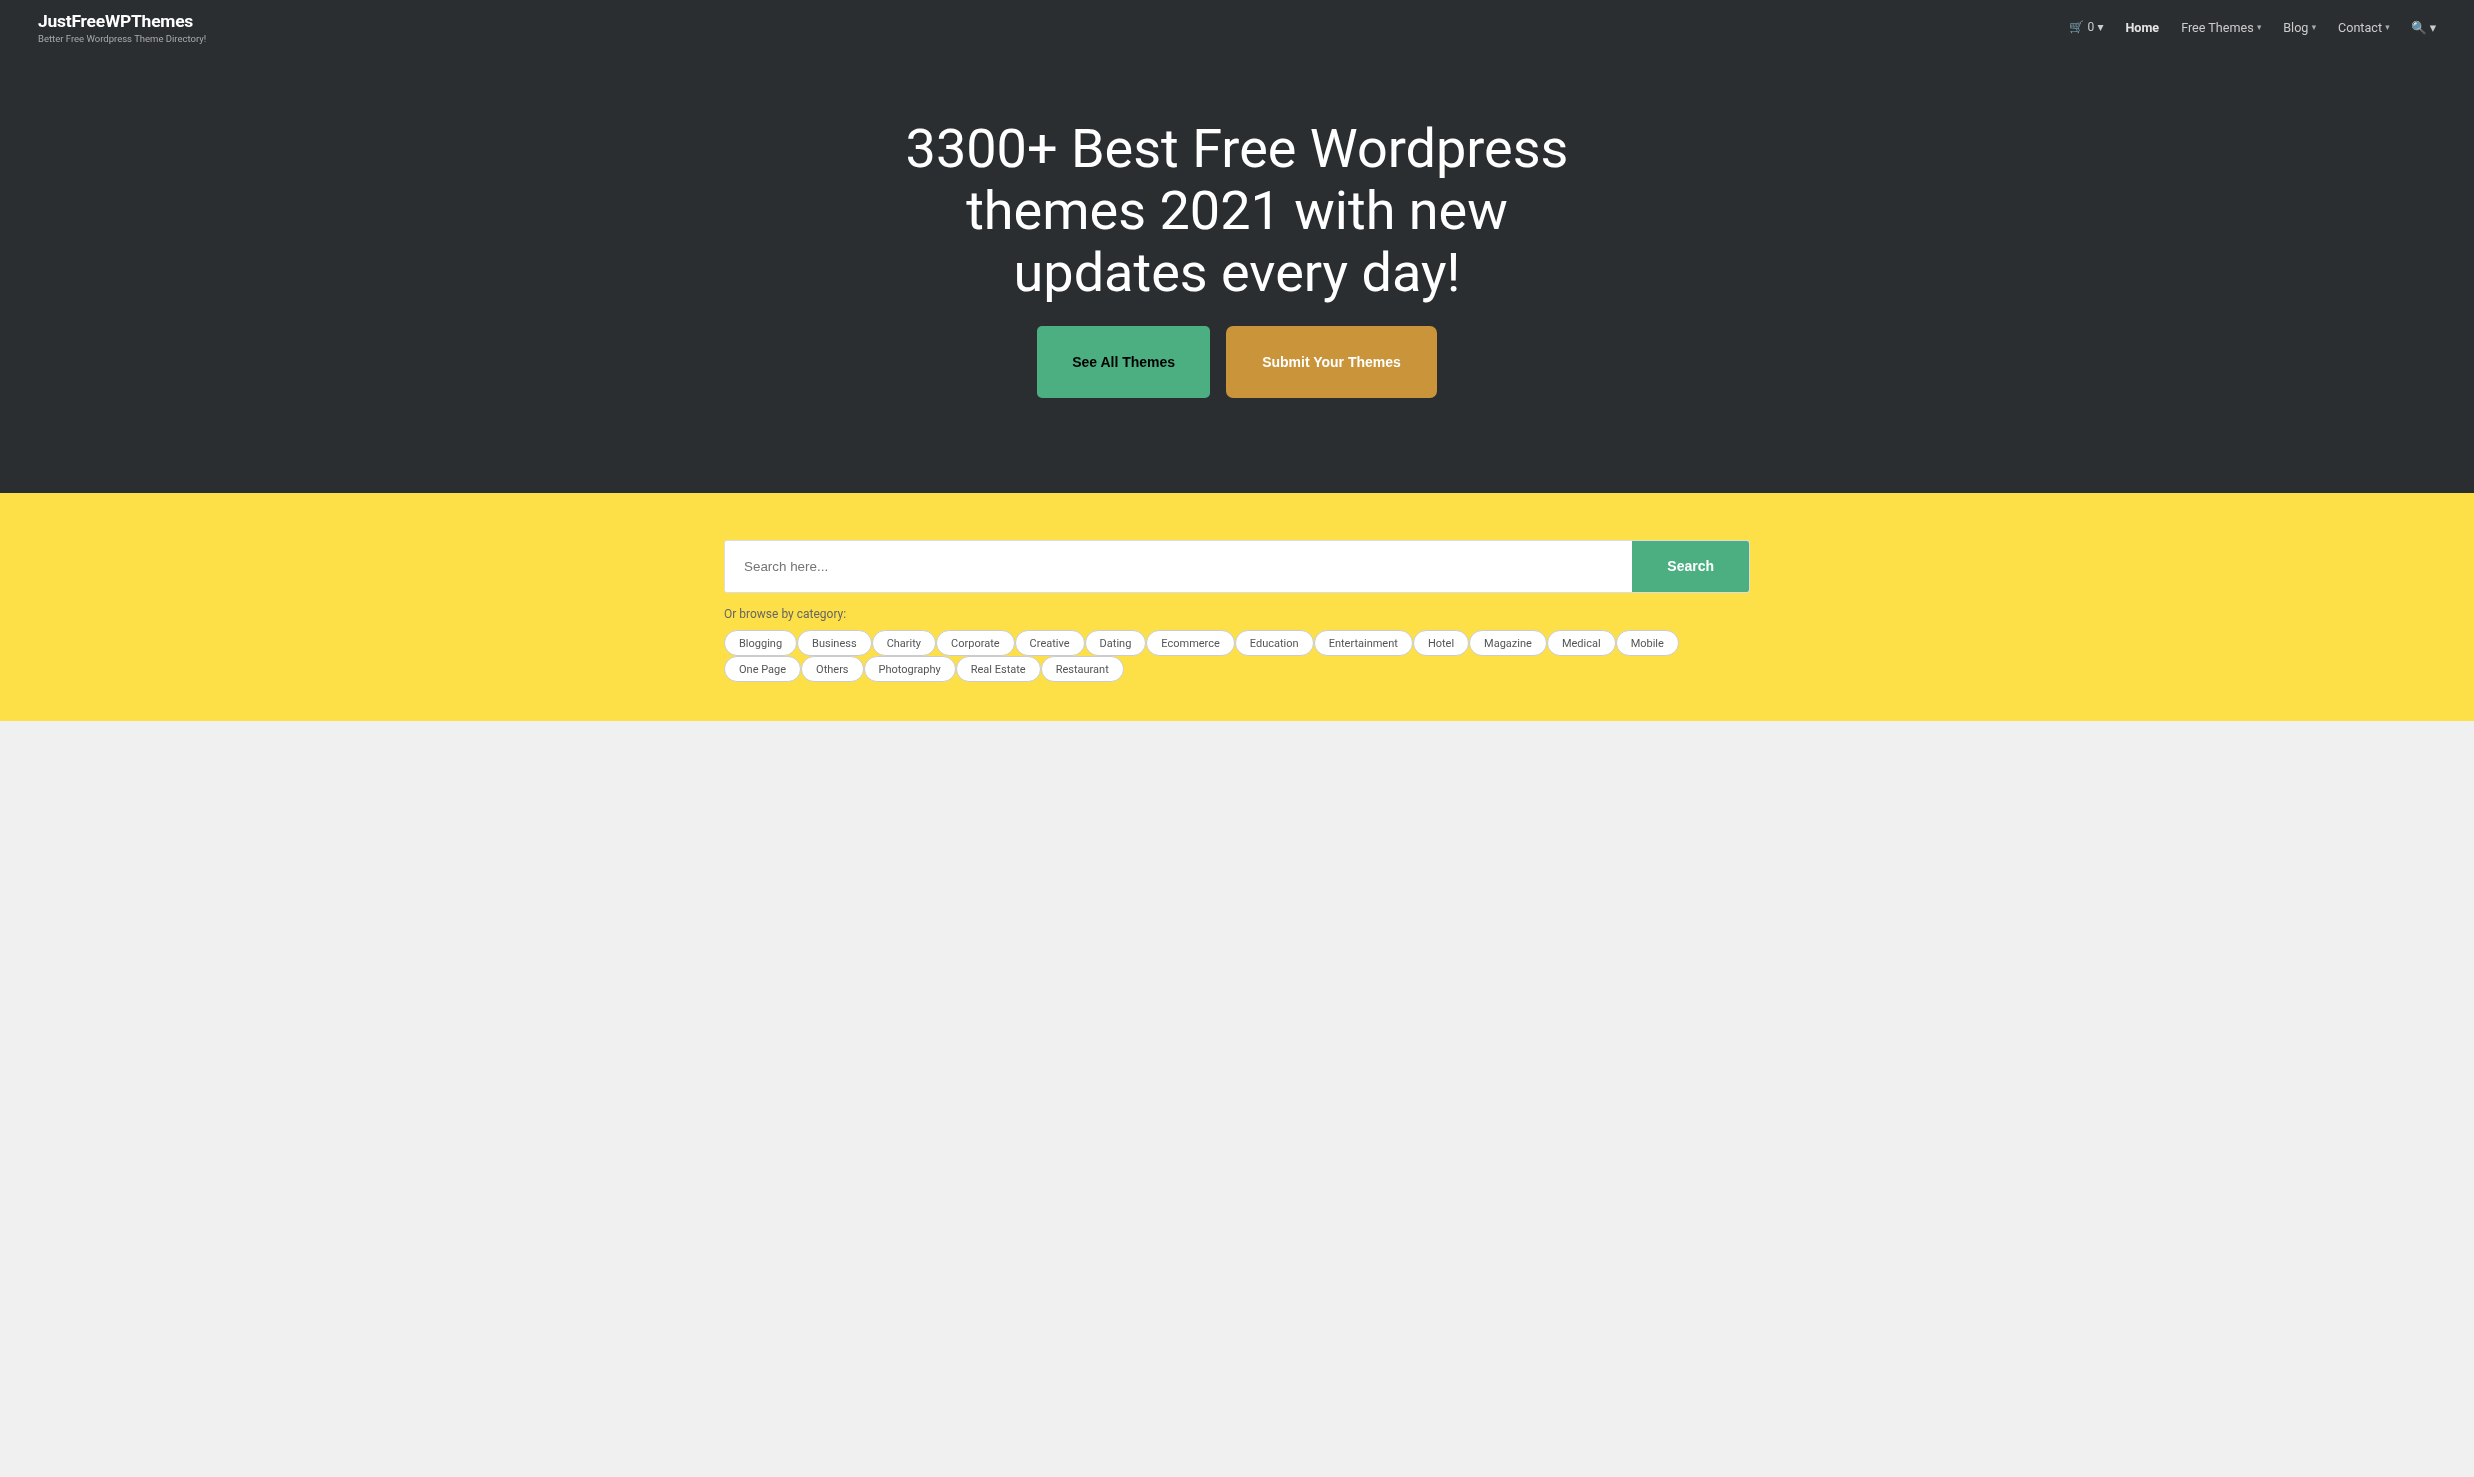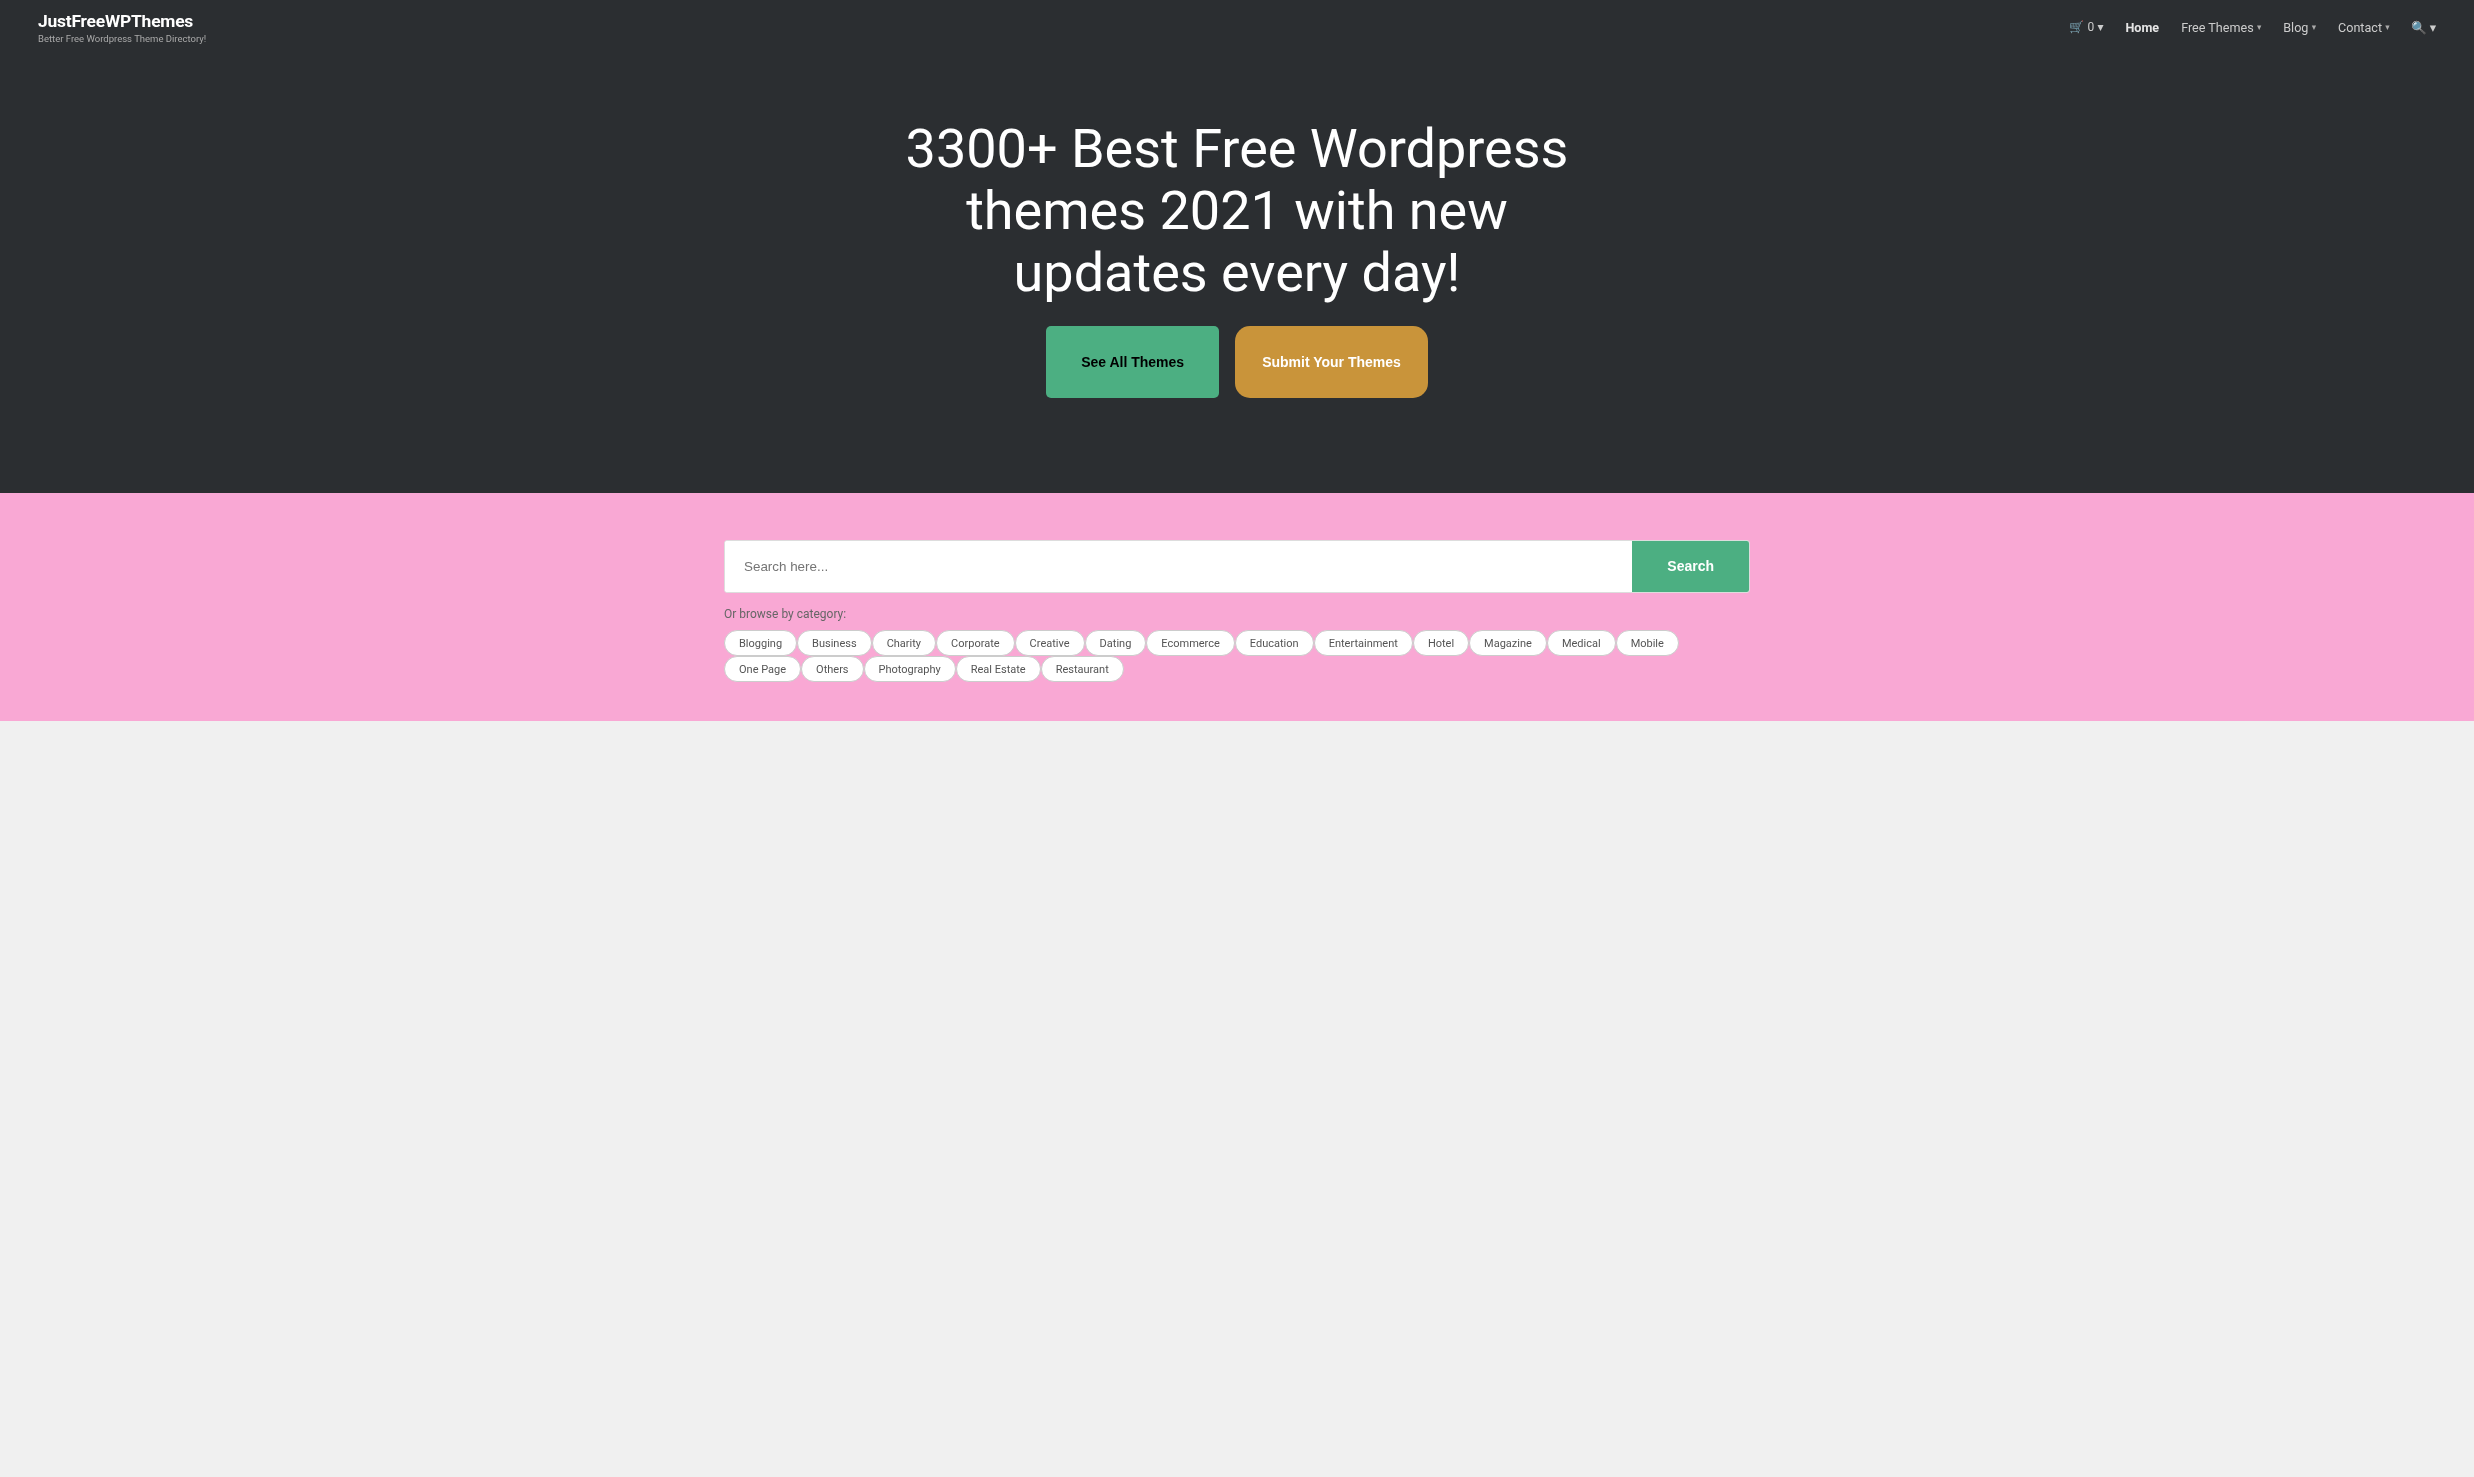--- a/index.html
+++ b/index.html
@@ -127,30 +127,30 @@
       font-size: 14px;
       font-weight: 700;
       border-radius: 5px;
       cursor: pointer;
     }
 
     .btn-submit {
       background: #c9943a;
       color: #ffffff;
       border: none;
-      padding: 14px 27px;
-      font-size: 14px;
-      font-weight: 700;
-      border-radius: 15px;
+      padding: 14px 36px;
+      font-size: 14px;
+      font-weight: 700;
+      border-radius: 7px;
       cursor: pointer;
     }
 
     
     .search-section {
-      background: #f9a8d4;
+      background: #fde047;
       padding: 47px 38px 39px;
     }
 
     .search-bar-wrapper {
       display: flex;
       max-width: 1026px;
       margin: 0 auto;
       border-radius: 3.2px;
       overflow: hidden;
       background: #ffffff;

